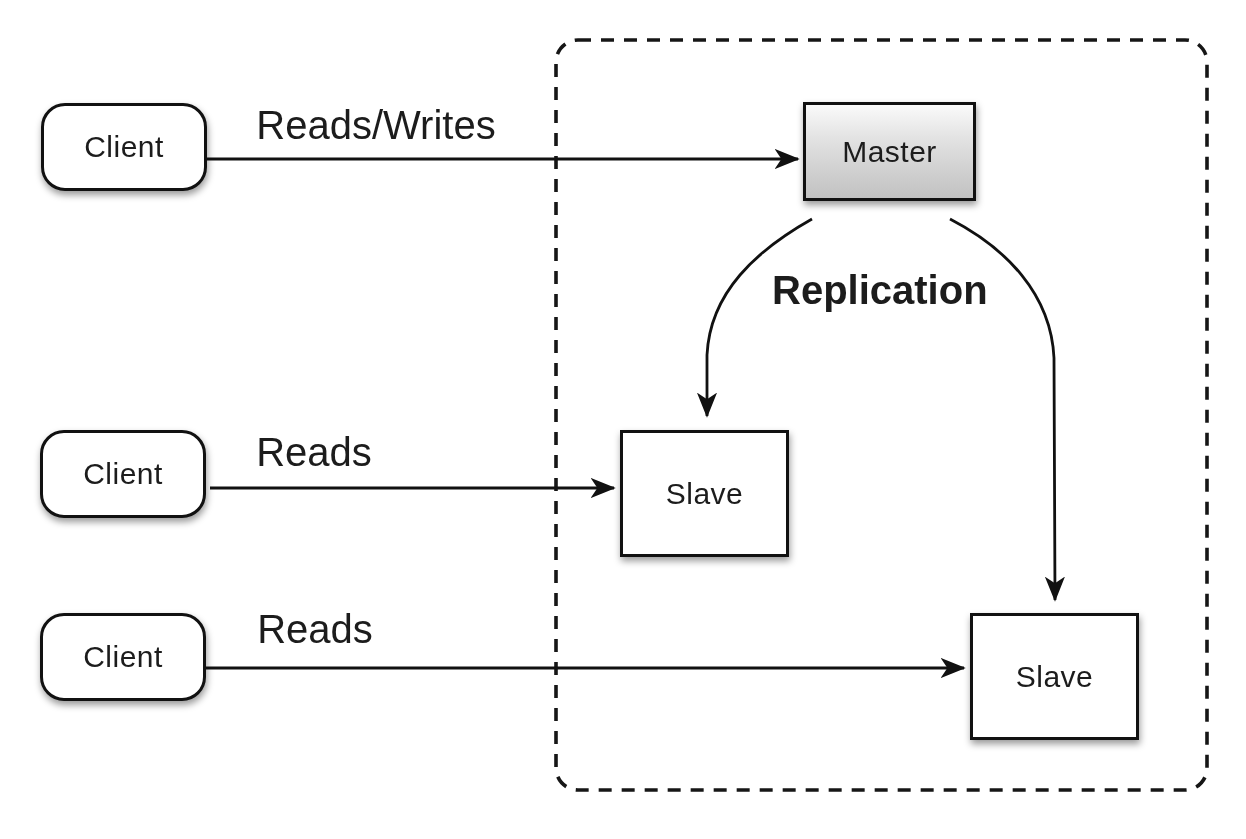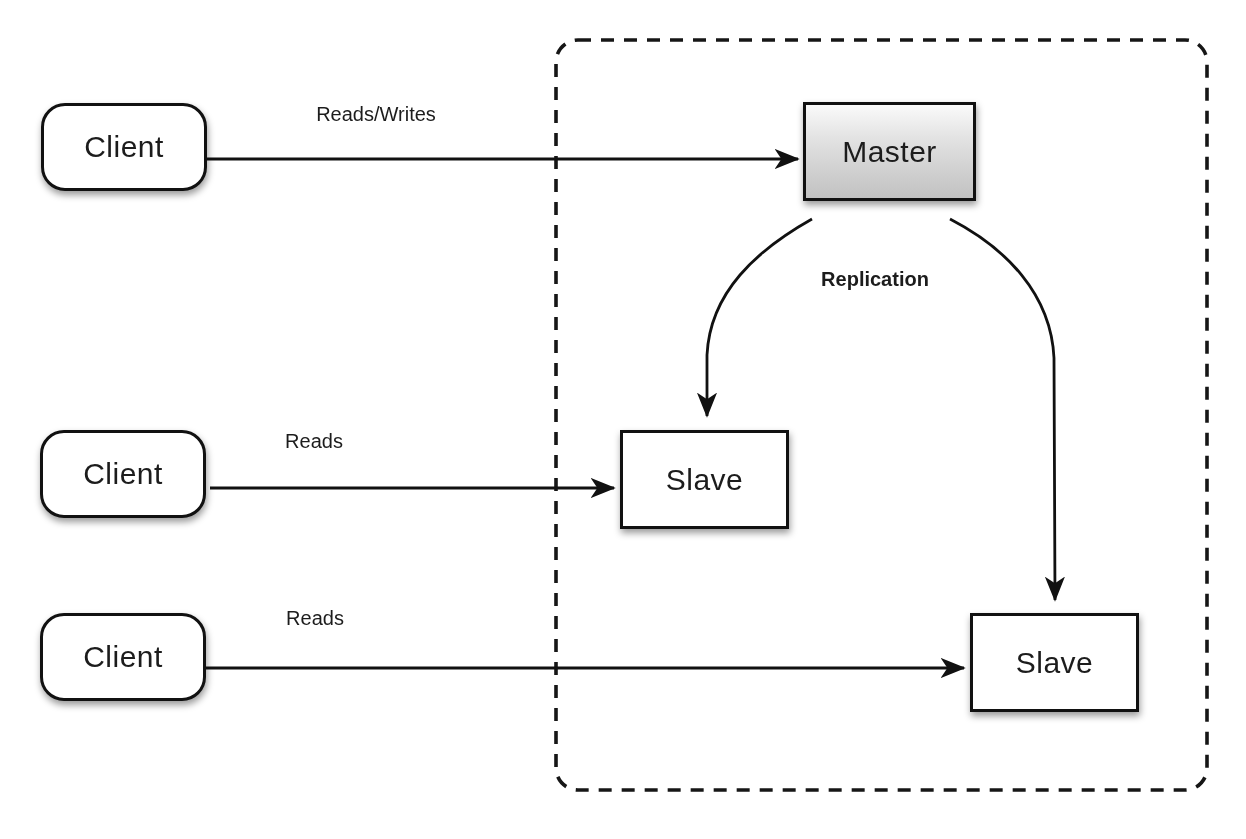--- a/index.html
+++ b/index.html
@@ -45,27 +45,27 @@
   .client.c3 { left: 40px;  top: 613px; }
   .master {
     left: 803px;
     top: 102px;
     width: 173px;
     height: 99px;
     background: linear-gradient(180deg, #fafafa 0%, #e3e3e3 35%, #cecece 75%, #c2c2c2 100%);
   }
   .slave {
     width: 169px;
-    height: 99px;
+    height: 127px;
   }
   .slave.s1 { left: 620px; top: 430px; }
   .slave.s2 { left: 970px; top: 613px; }
   .edge-label {
     position: absolute;
-    font-size: 20px;
+    font-size: 40px;
     color: #1c1c1c;
     text-align: center;
     white-space: nowrap;
   }
   .lbl-reads-writes { left: 256px; top: 103px; width: 240px; }
   .lbl-reads-2     { left: 255px; top: 430px; width: 118px; }
   .lbl-reads-3     { left: 257px; top: 607px; width: 116px; }
   .lbl-replication { left: 772px; top: 268px; width: 206px; font-weight: bold; }
 </style>
 </head>

